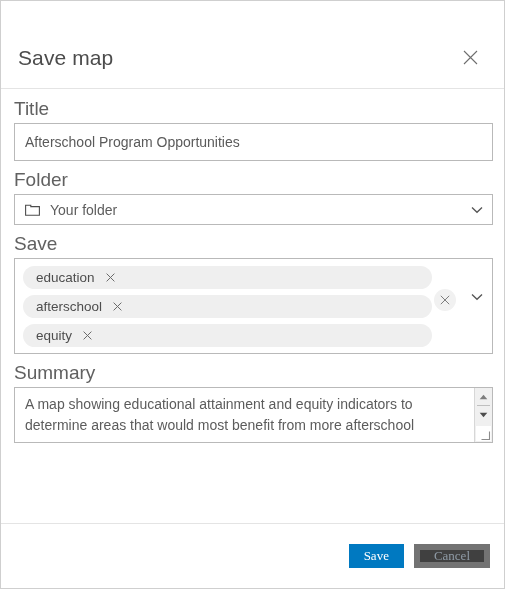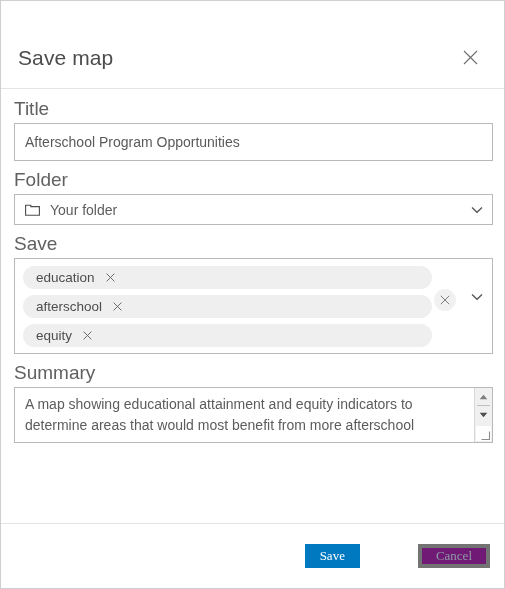--- a/index.html
+++ b/index.html
@@ -262,24 +262,23 @@
     align-items: center;
     justify-content: center;
     border-radius: 0;
   }
   .btn-primary {
     background: #0079c1;
     color: #ffffff;
     border: 1px solid #0079c1;
   }
   .btn-secondary {
-    background: #701a75;
+    background: #404040;
     color: #8f9ba6;
-    border: 4px solid #737373;
-    margin-left: 48px;
+    border: 6px solid #737373;
   }
 </style>
 </head>
 <body>
 
 <div class="dialog">
 
   <div class="dialog-header">
     <div class="dialog-title">Save map</div>
     <div class="close-btn">

